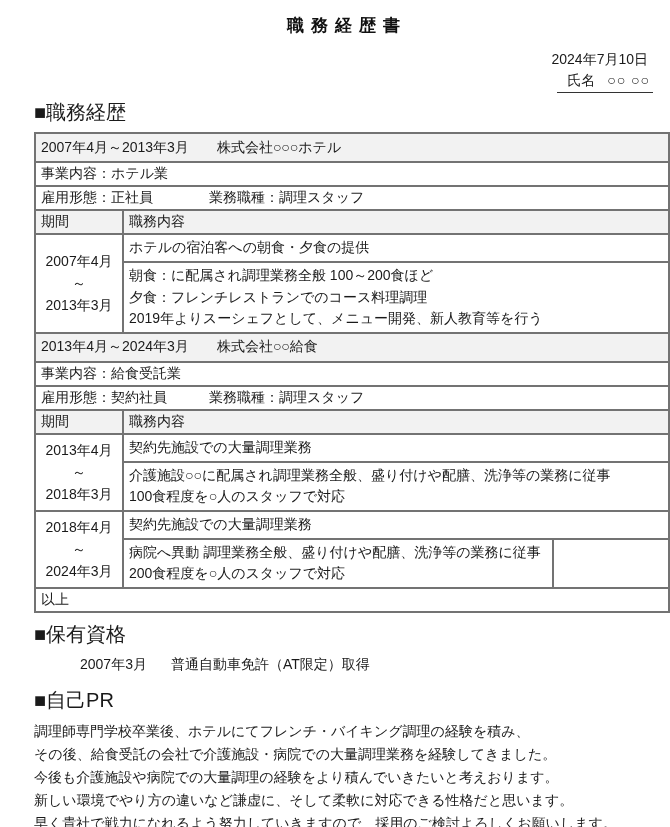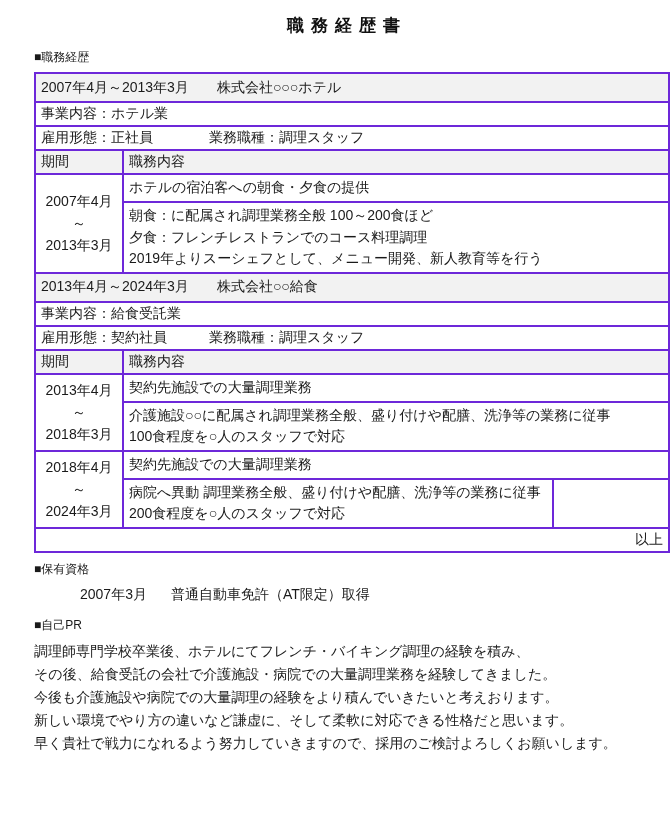--- a/index.html
+++ b/index.html
@@ -19,55 +19,61 @@
   }
 
   .meta { text-align: right; line-height: 20px; margin-bottom: 4px; }
   .doc-date { padding-right: 5px; }
   .name-underline {
     display: inline-block; border-bottom: 1px solid #333;
     padding: 0 3px 2px 10px; margin-top: 1px;
   }
   .name-underline .val { margin-left: 12px; letter-spacing: 1px; }
 
-  .sec-h { font-size: 12px; margin: 6px 0 6px 0; }
+  .sec-h { font-size: 20px; margin: 6px 0 6px 0; }
 
   table.career { border-collapse: collapse; table-layout: fixed; width: 636px; }
   table.career td {
-    border: 2px solid #6d28d9; font-size: 14px;
+    border: 2px solid #737373; font-size: 14px;
     padding: 2px 5px; vertical-align: middle; overflow: hidden;
   }
   .fill { background: #f2f2f2; }
   .co-row td { height: 29px; }
   .co-name { margin-left: 28px; }
   .meta-row td { height: 24px; }
   .emp-label { display: inline-block; width: 168px; }
   .hdr-row td { height: 17px; text-align: left; padding: 1px; }
   .period-cell { text-align: center; }
   .period-cell div { line-height: 22px; }
   .sum-cell { height: 28px; border-bottom: 1px solid #000; border-radius: 11px; }
   .det-cell { border-top: 1px solid #000; padding: 3px 5px; }
   .det-cell div { line-height: 21.5px; }
   .empty-cell { border-top: 1px solid #000; }
-  .close-row td { height: 17px; text-align: right; padding-right: 28px; }
+  .close-row td { height: 17px; text-align: left; padding-right: 28px; }
 
   .qual-row { display: flex; line-height: 21px; }
   .qual-date { width: 91px; flex: 0 0 91px; margin-left: 46px; }
 
   .pr-head { margin-top: 12px; }
   .pr-lines { margin-top: 6px; }
   .pr-lines div { line-height: 23px; }
 </style>
 </head>
 <body>
 
 <div class="page">
 
   <div class="title">職務経歴書</div>
 
+  <div class="meta">
+    <div class="doc-date">2024年7月10日</div>
+    <div>
+      <span class="name-underline"><span>氏名</span><span class="val">○○ ○○</span></span>
+    </div>
+  </div>
 
   <div class="sec-h">■職務経歴</div>
 
   <table class="career">
     <colgroup>
         <col style="width:88px">
         <col>
         <col style="width:116px">
       </colgroup>
 

